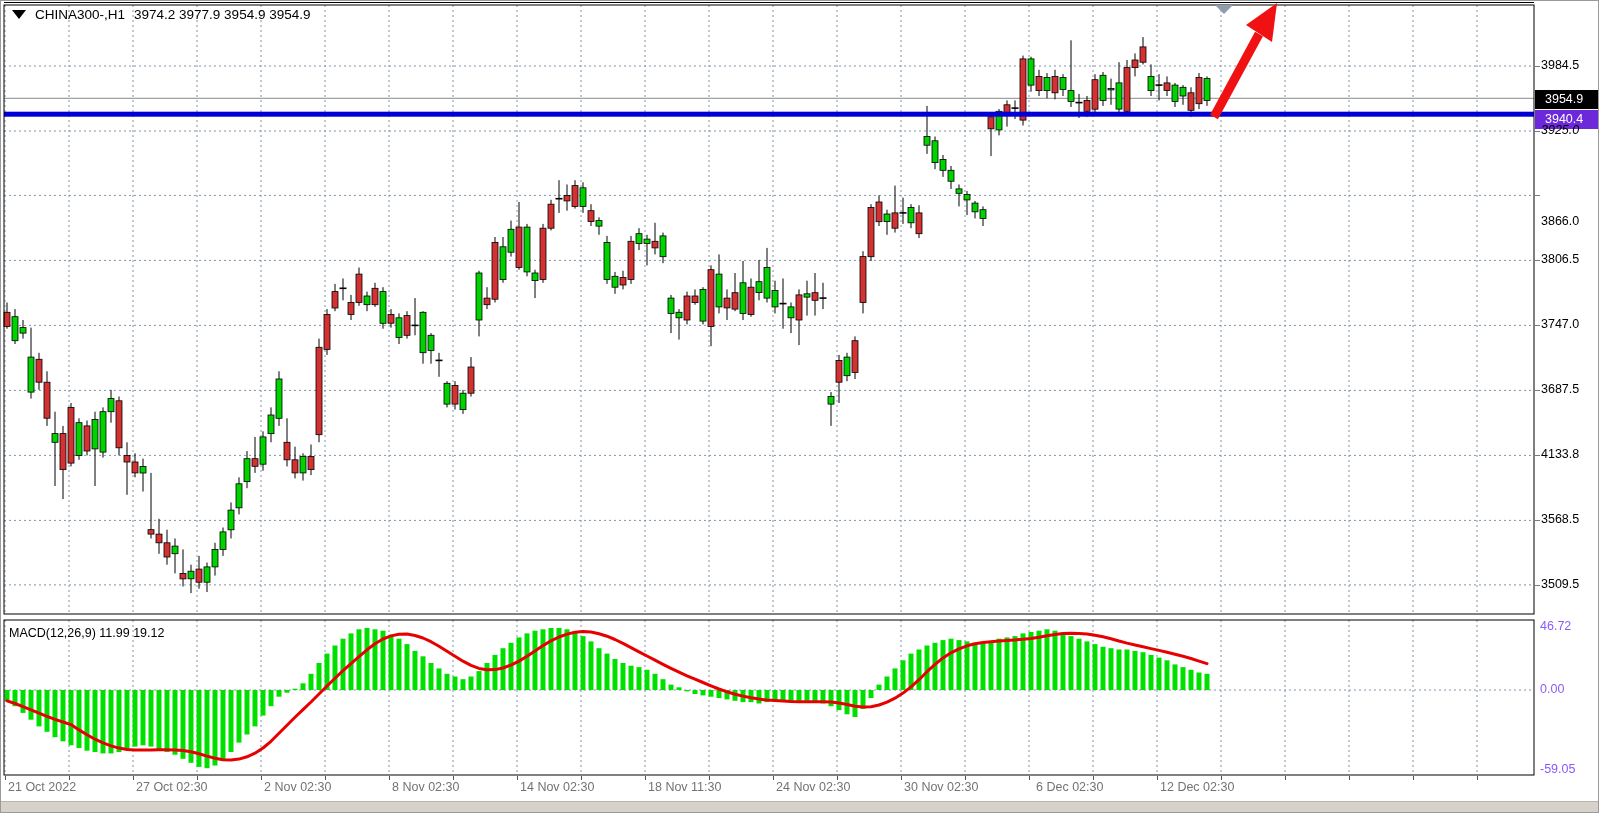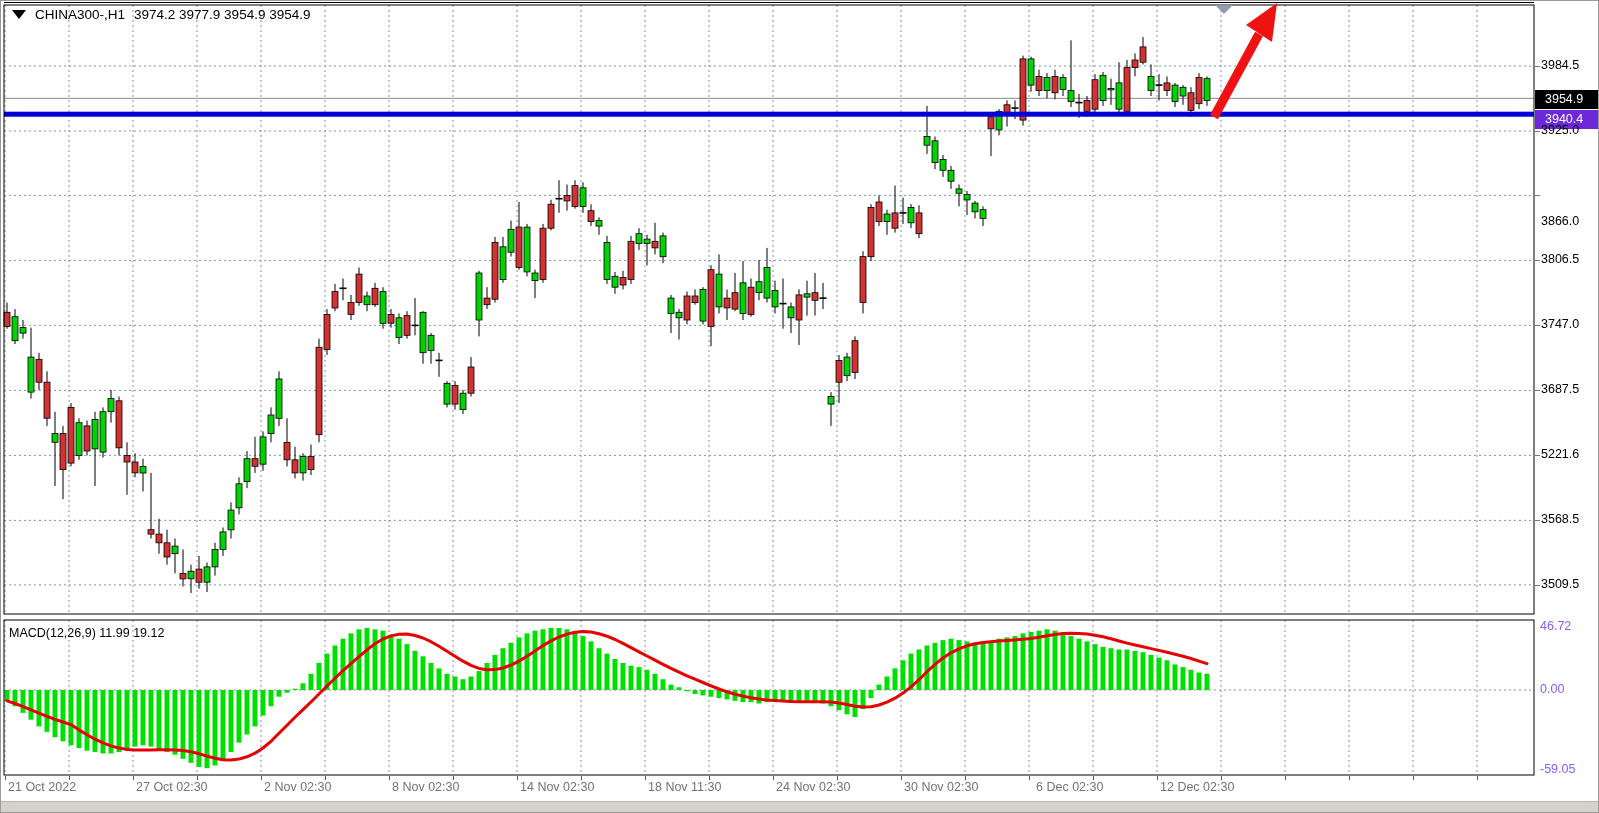--- a/index.html
+++ b/index.html
@@ -567,31 +567,31 @@
   </div>
 
   <div class="macd-title">MACD(12,26,9) 11.99 19.12</div>
 
   <div class="badge badge-bid">3954.9</div>
   <div class="badge badge-line">3940.4</div>
 
   <div id="price-labels">
       <div class="price-label" style="top: 58px;">3984.5</div>
       <div class="axis-tick" style="top: 66px;"></div>
-      <div class="price-label" style="top: 122.998px;">3925.0</div>
+      <div class="price-label" style="top: 122.998px; font-style: italic;">3925.0</div>
       <div class="axis-tick" style="top: 131px;"></div>
       <div class="price-label" style="top: 187.449px; margin-top: 27px;">3866.0</div>
       <div class="axis-tick" style="top: 195px;"></div>
       <div class="price-label" style="top: 252.447px;">3806.5</div>
       <div class="axis-tick" style="top: 260px;"></div>
       <div class="price-label" style="top: 317.445px; text-align: right;">3747.0</div>
       <div class="axis-tick" style="top: 325px;"></div>
       <div class="price-label" style="top: 382.443px;">3687.5</div>
       <div class="axis-tick" style="top: 390px;"></div>
-      <div class="price-label" style="top: 447.441px;">5221.6</div>
+      <div class="price-label" style="top: 447.441px;">4133.8</div>
       <div class="axis-tick" style="top: 455px;"></div>
       <div class="price-label" style="top: 512.438px;">3568.5</div>
       <div class="axis-tick" style="top: 520px;"></div>
       <div class="price-label" style="top: 576.89px;">3509.5</div>
       <div class="axis-tick" style="top: 585px;"></div>
     </div>
   <div id="date-labels">
       <div class="date-label" style="left: 8px;">21 Oct 2022</div>
       <div class="date-label" style="left: 136px;">27 Oct 02:30</div>
       <div class="date-label" style="left: 264px;">2 Nov 02:30</div>

